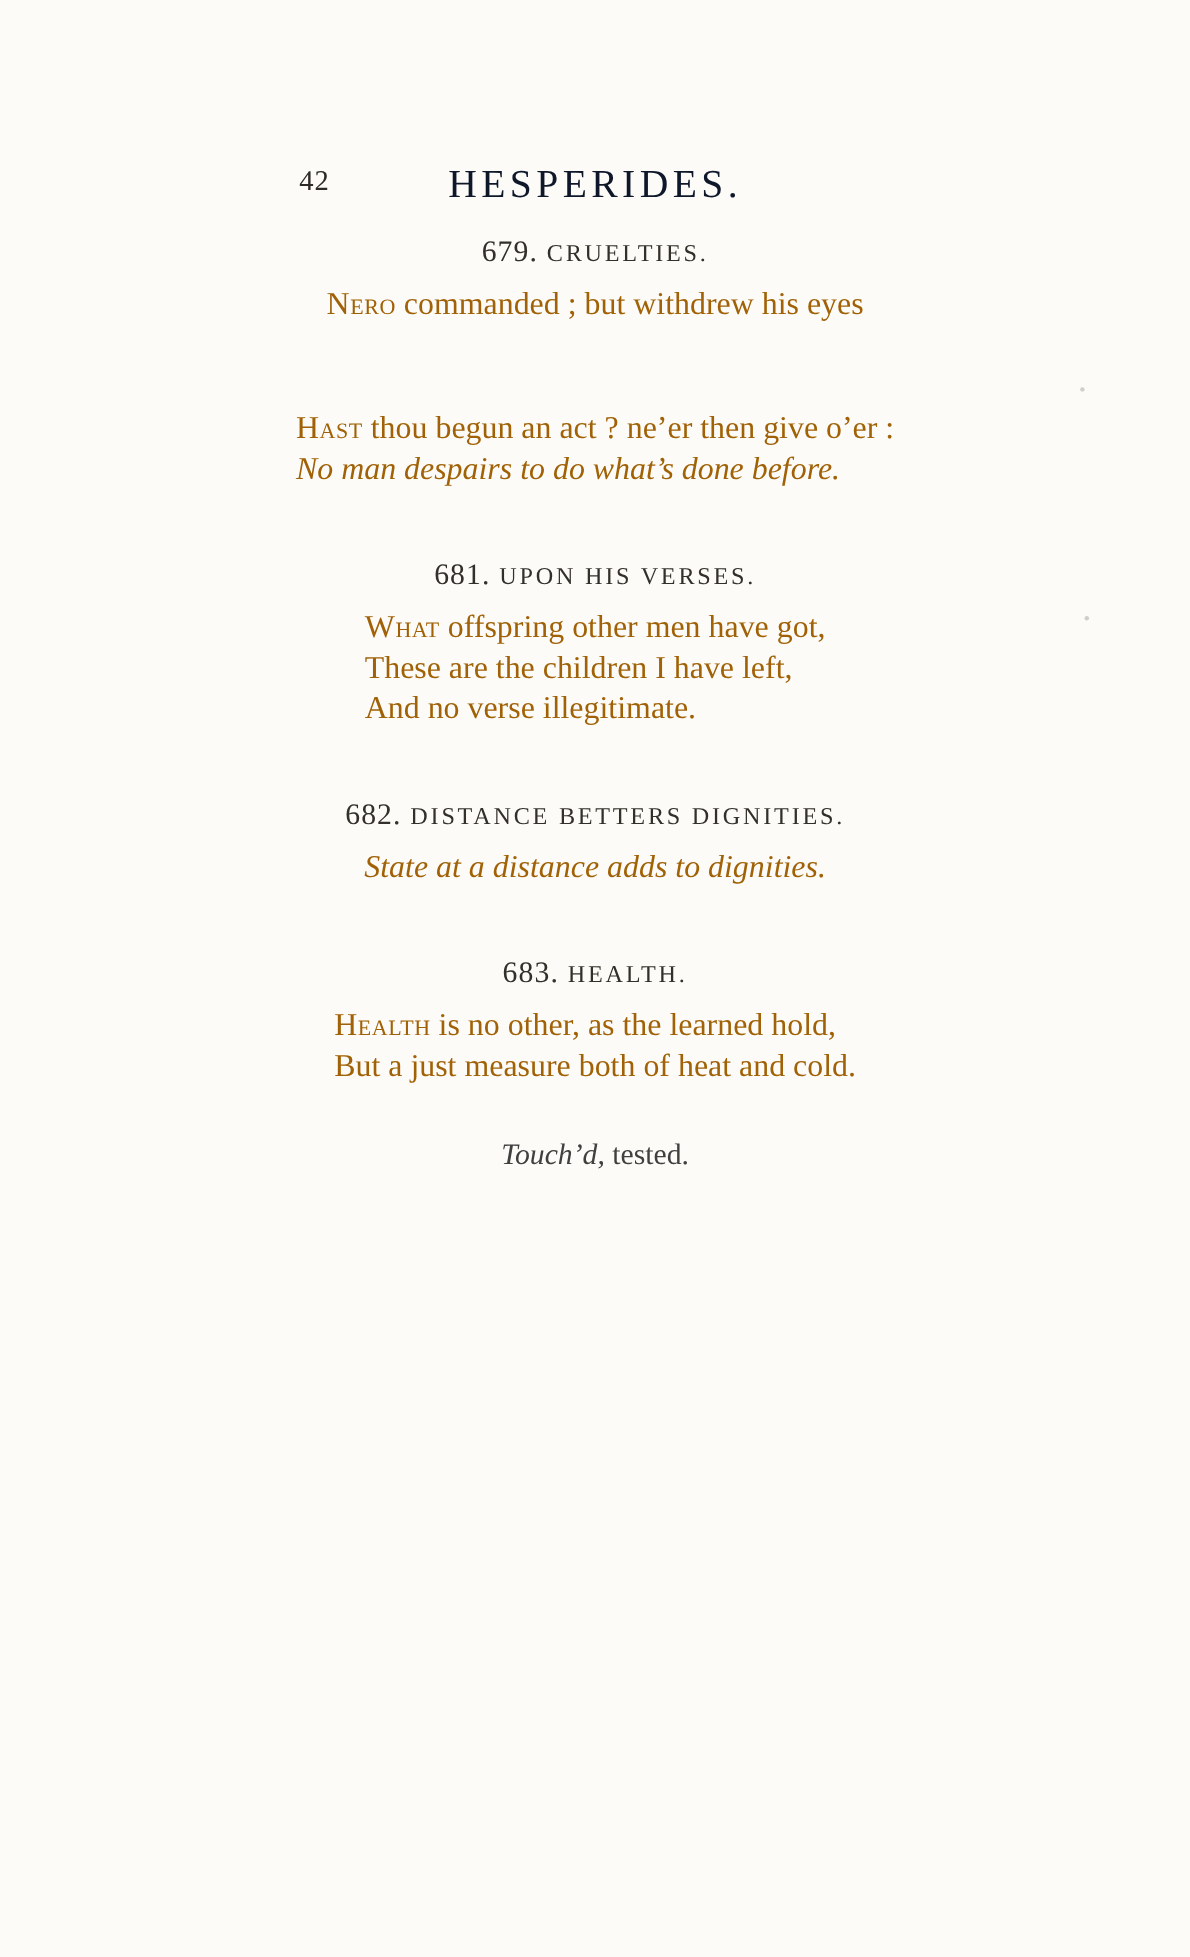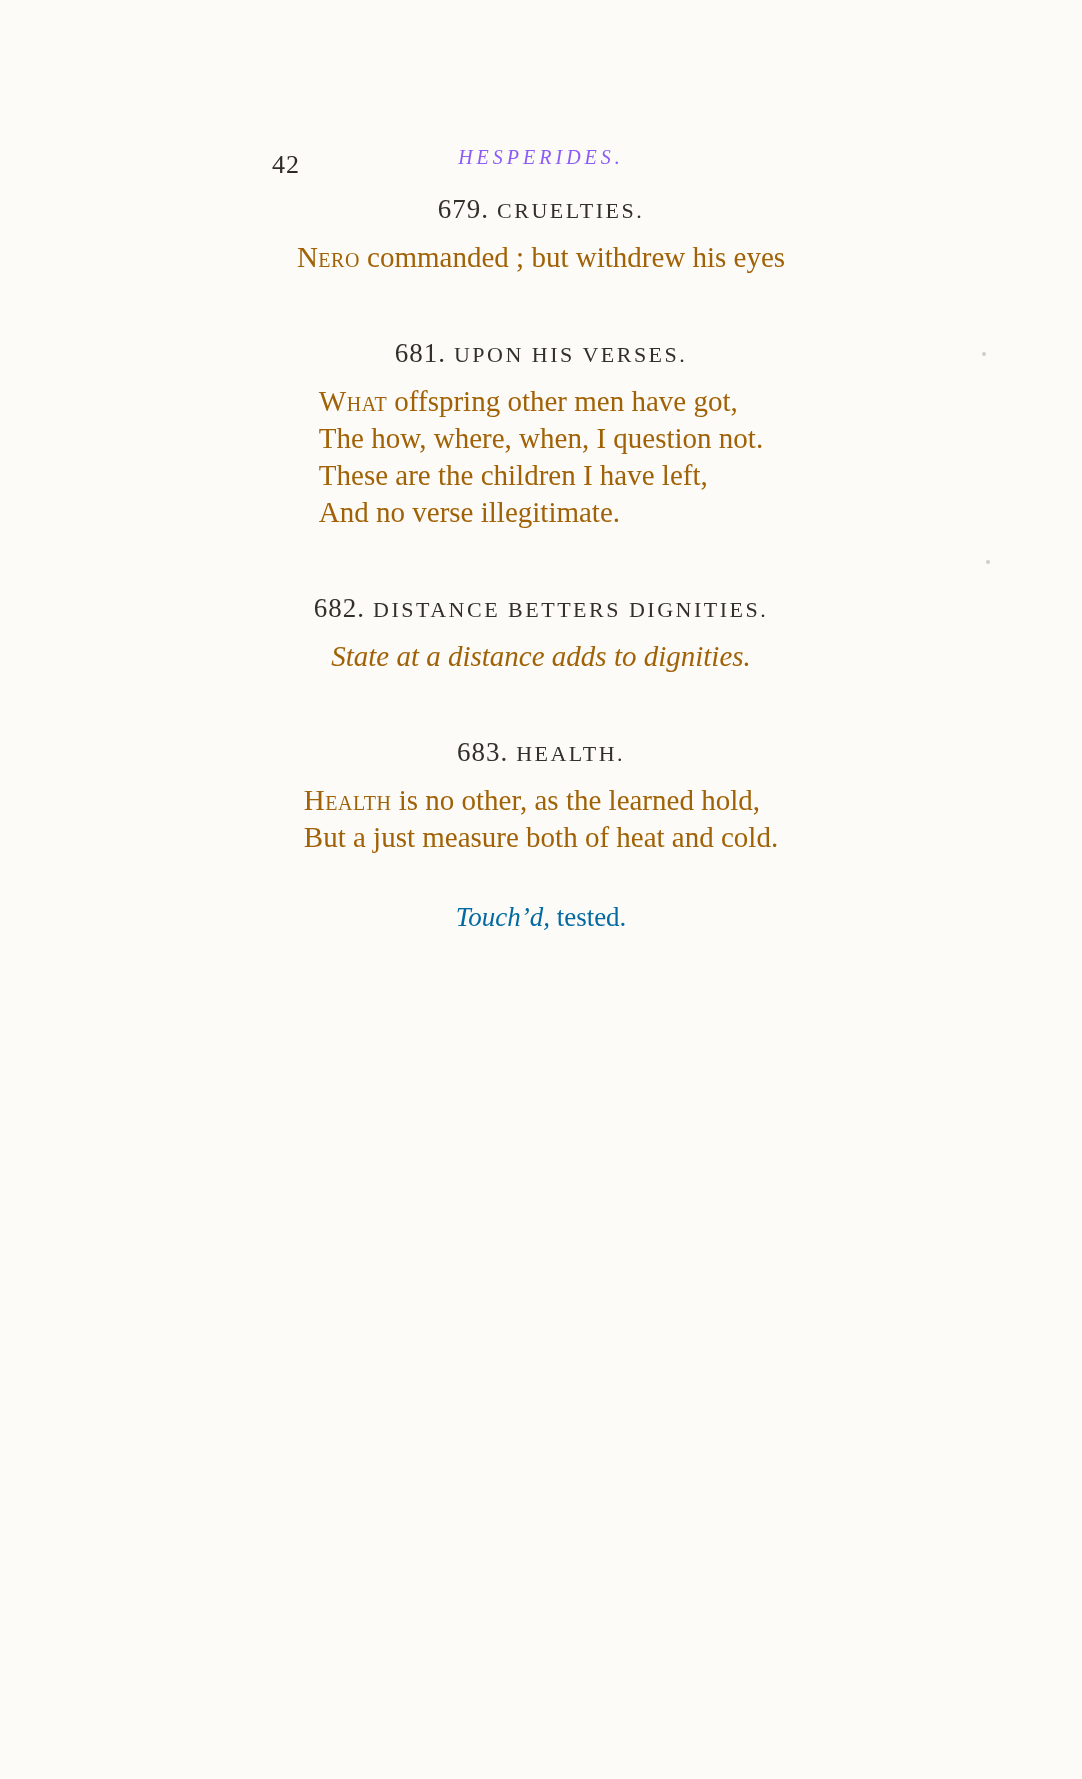--- a/index.html
+++ b/index.html
@@ -24,24 +24,23 @@
   }
   .page-number {
     position: absolute;
     left: 224px;
     top: 150px;
     font-size: 26px;
     letter-spacing: 1px;
   }
   .running-head {
     display: inline-block;
-    font-style: italic;
-    font-size: 20px;
+    font-size: 36px;
     letter-spacing: 4px;
-    color: #8b5cf6;
+    color: #0f172a;
   }
   .poems {
     text-align: center;
   }
   .poem {
     margin-top: 62px;
   }
   .poem.first {
     margin-top: 25px;
     font-family: Liberation Serif, serif;
@@ -76,21 +75,21 @@
     font-style: italic;
   }
   .lead {
     font-variant: small-caps;
     letter-spacing: 0.5px;
   }
   .footnote {
     margin-top: 46px;
     text-align: center;
     font-size: 27px;
-    color: #0369a1;
+    color: #404040;
   }
   .footnote .term {
     font-style: italic;
   }
   .speck {
     position: absolute;
     width: 4px;
     height: 4px;
     border-radius: 50%;
     background: #9a968e;
@@ -114,29 +113,32 @@
     <section class="poem first">
       <h2 class="poem-heading">
         <span class="heading-number">679.</span><span class="heading-title">CRUELTIES.</span>
       </h2>
       <div class="poem-body">
         <div class="line"><span class="lead">Nero</span><span> commanded ; but withdrew his eyes</span></div>
       </div>
     </section>
 
     <section class="poem">
+      <div class="poem-body">
+        <div class="line"><span class="lead">Hast</span><span> thou begun an act ? ne’er then give o’er :</span></div>
+        <div class="line italic"><span>No man despairs to do what’s done before.</span></div>
+      </div>
     </section>
 
     <section class="poem">
       <h2 class="poem-heading">
         <span class="heading-number">681.</span><span class="heading-title">UPON HIS VERSES.</span>
       </h2>
       <div class="poem-body">
         <div class="line"><span class="lead">What</span><span> offspring other men have got,</span></div>
-        <div class="line"><span>The how, where, when, I question not.</span></div>
         <div class="line"><span>These are the children I have left,</span></div>
         <div class="line"><span>And no verse illegitimate.</span></div>
       </div>
     </section>
 
     <section class="poem">
       <h2 class="poem-heading">
         <span class="heading-number">682.</span><span class="heading-title">DISTANCE BETTERS DIGNITIES.</span>
       </h2>
       <div class="poem-body">

